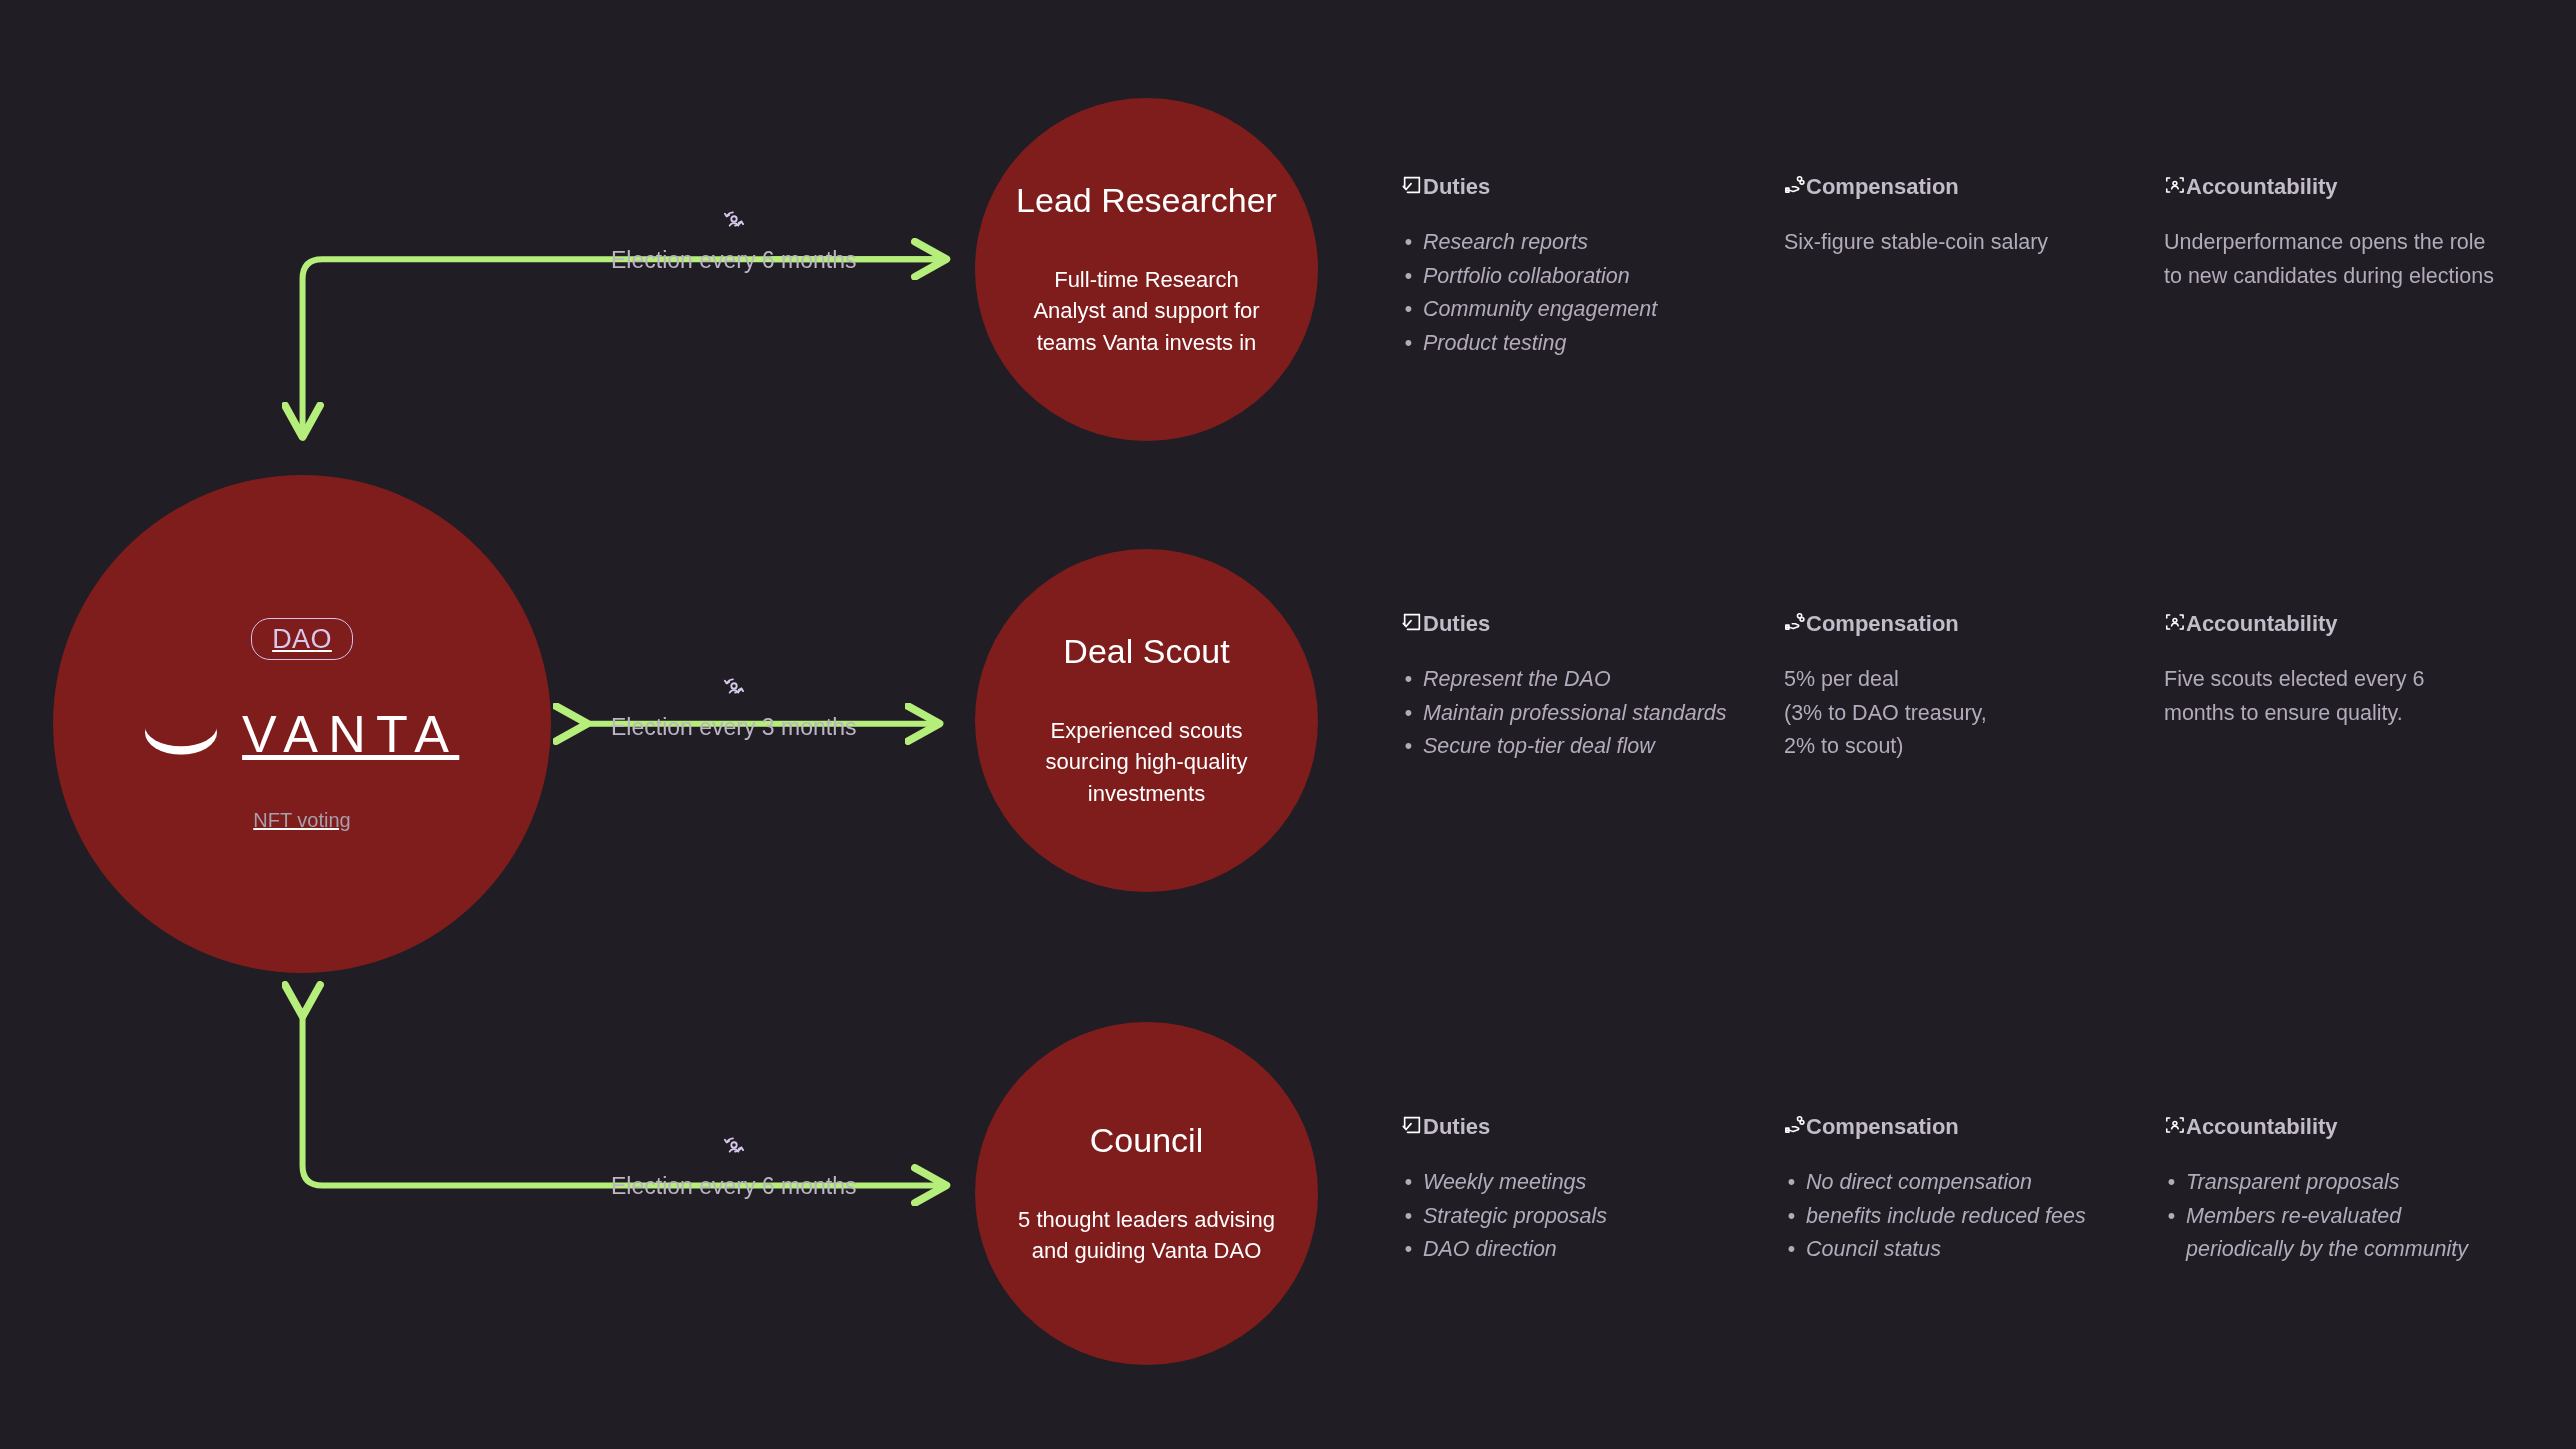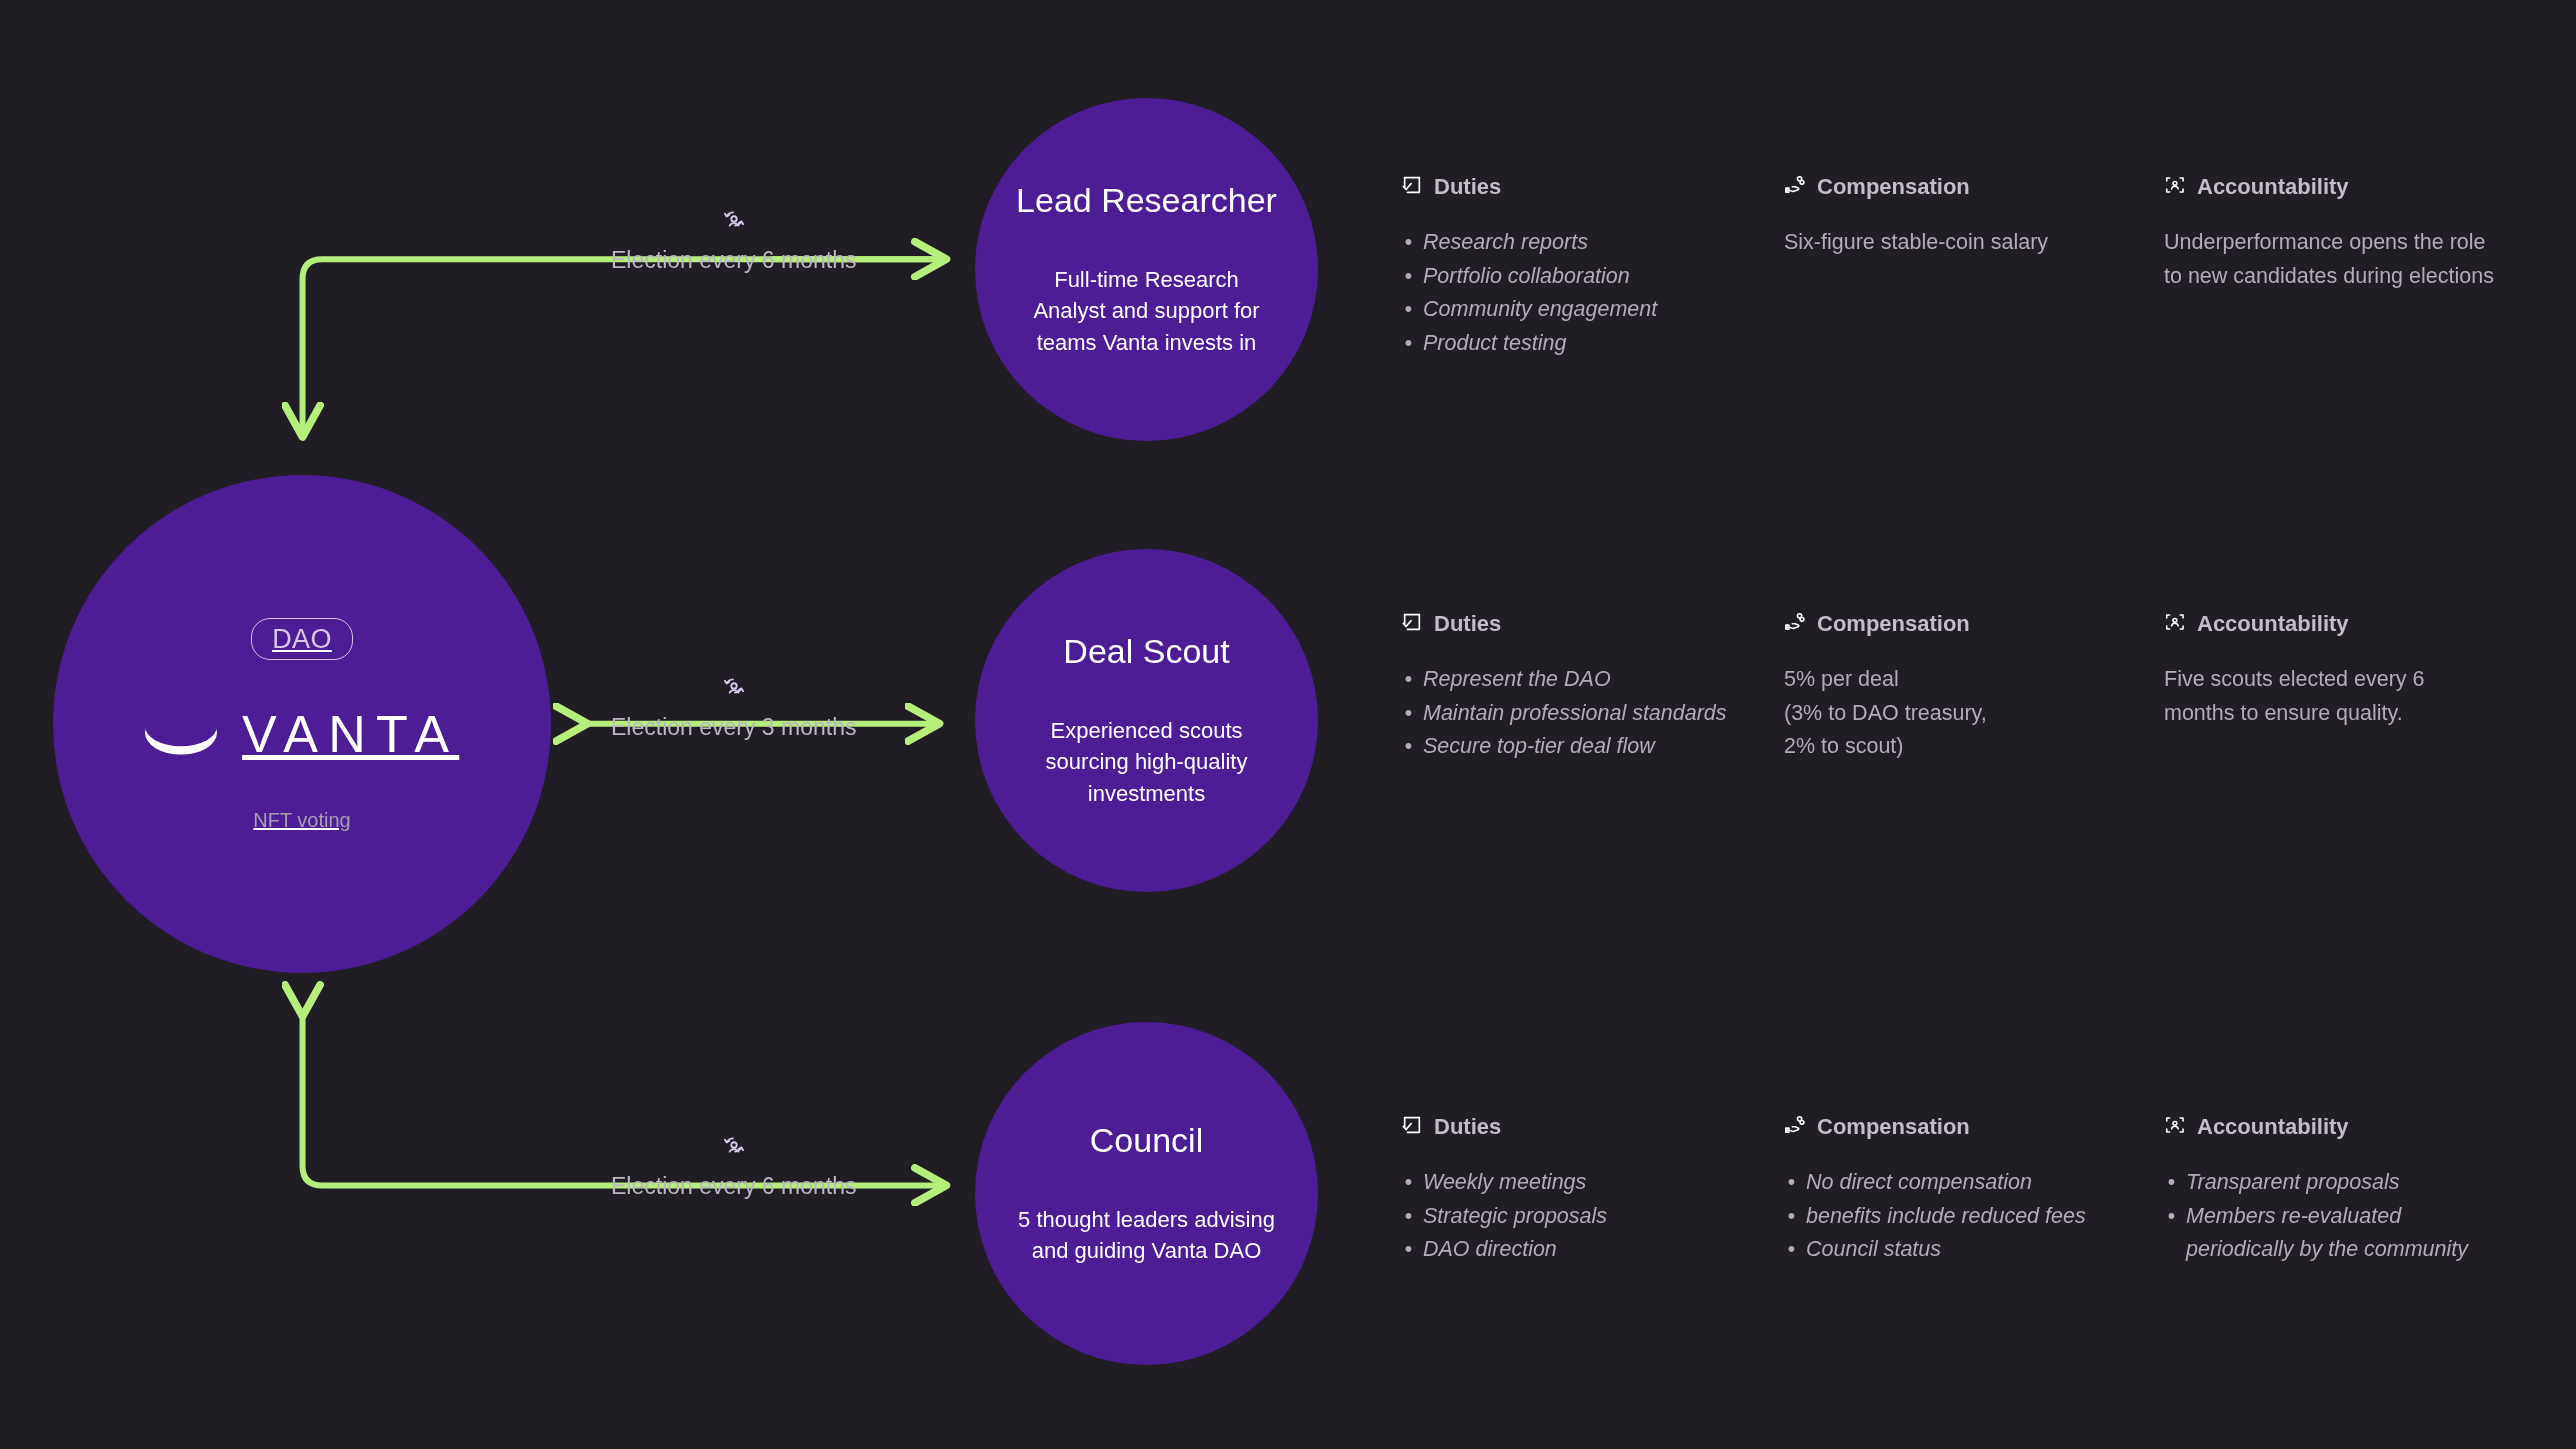--- a/index.html
+++ b/index.html
@@ -13,21 +13,21 @@
   }
   #stage { position:absolute; inset:0; }
 
   
   #arrows { position:absolute; left:0; top:0; width:2576px; height:1449px; }
 
   
   .node-circle {
     position:absolute;
     border-radius:50%;
-    background:#4c1d95;
+    background:#7f1d1d;
     display:flex; flex-direction:column;
     align-items:center; justify-content:center;
     text-align:center;
   }
   #dao-circle { left:53px; top:475px; width:498px; height:498px;text-decoration:underline; }
   .role-circle { width:343px; height:343px; }
   #circle-lead    { left:975px; top:98px; }
   #circle-scout   { left:975px; top:549px; }
   #circle-council { left:975px; top:1022px; }
 
@@ -66,21 +66,21 @@
     display:flex; align-items:center; gap:12px;
     color:#bcb5c4; font-size:23px; line-height:1;
     white-space:nowrap;
     flex-direction:column;
   }
   .arrow-label .lbl-ico { flex:0 0 auto; display:block; }
 
   
   .detail-col { position:absolute; }
   .detail-head {
-    display:flex; align-items:center; gap:11px;
+    display:flex; align-items:center; 
     font-size:22px; font-weight:bold; color:#c3bcc9;
     line-height:1; margin-bottom:26px;
   }
   .detail-head .hd-ico { flex:0 0 auto; display:block; }
   .detail-body { font-size:21.5px; line-height:1.56; color:#b3abbb; }
   .detail-body ul { list-style:none;font-style:italic; }
   .detail-body li { position:relative; padding-left:22px; }
   .detail-body li::before {
     content:"•"; position:absolute; left:3.4px; top:0; color:#b3abbb;
   }

